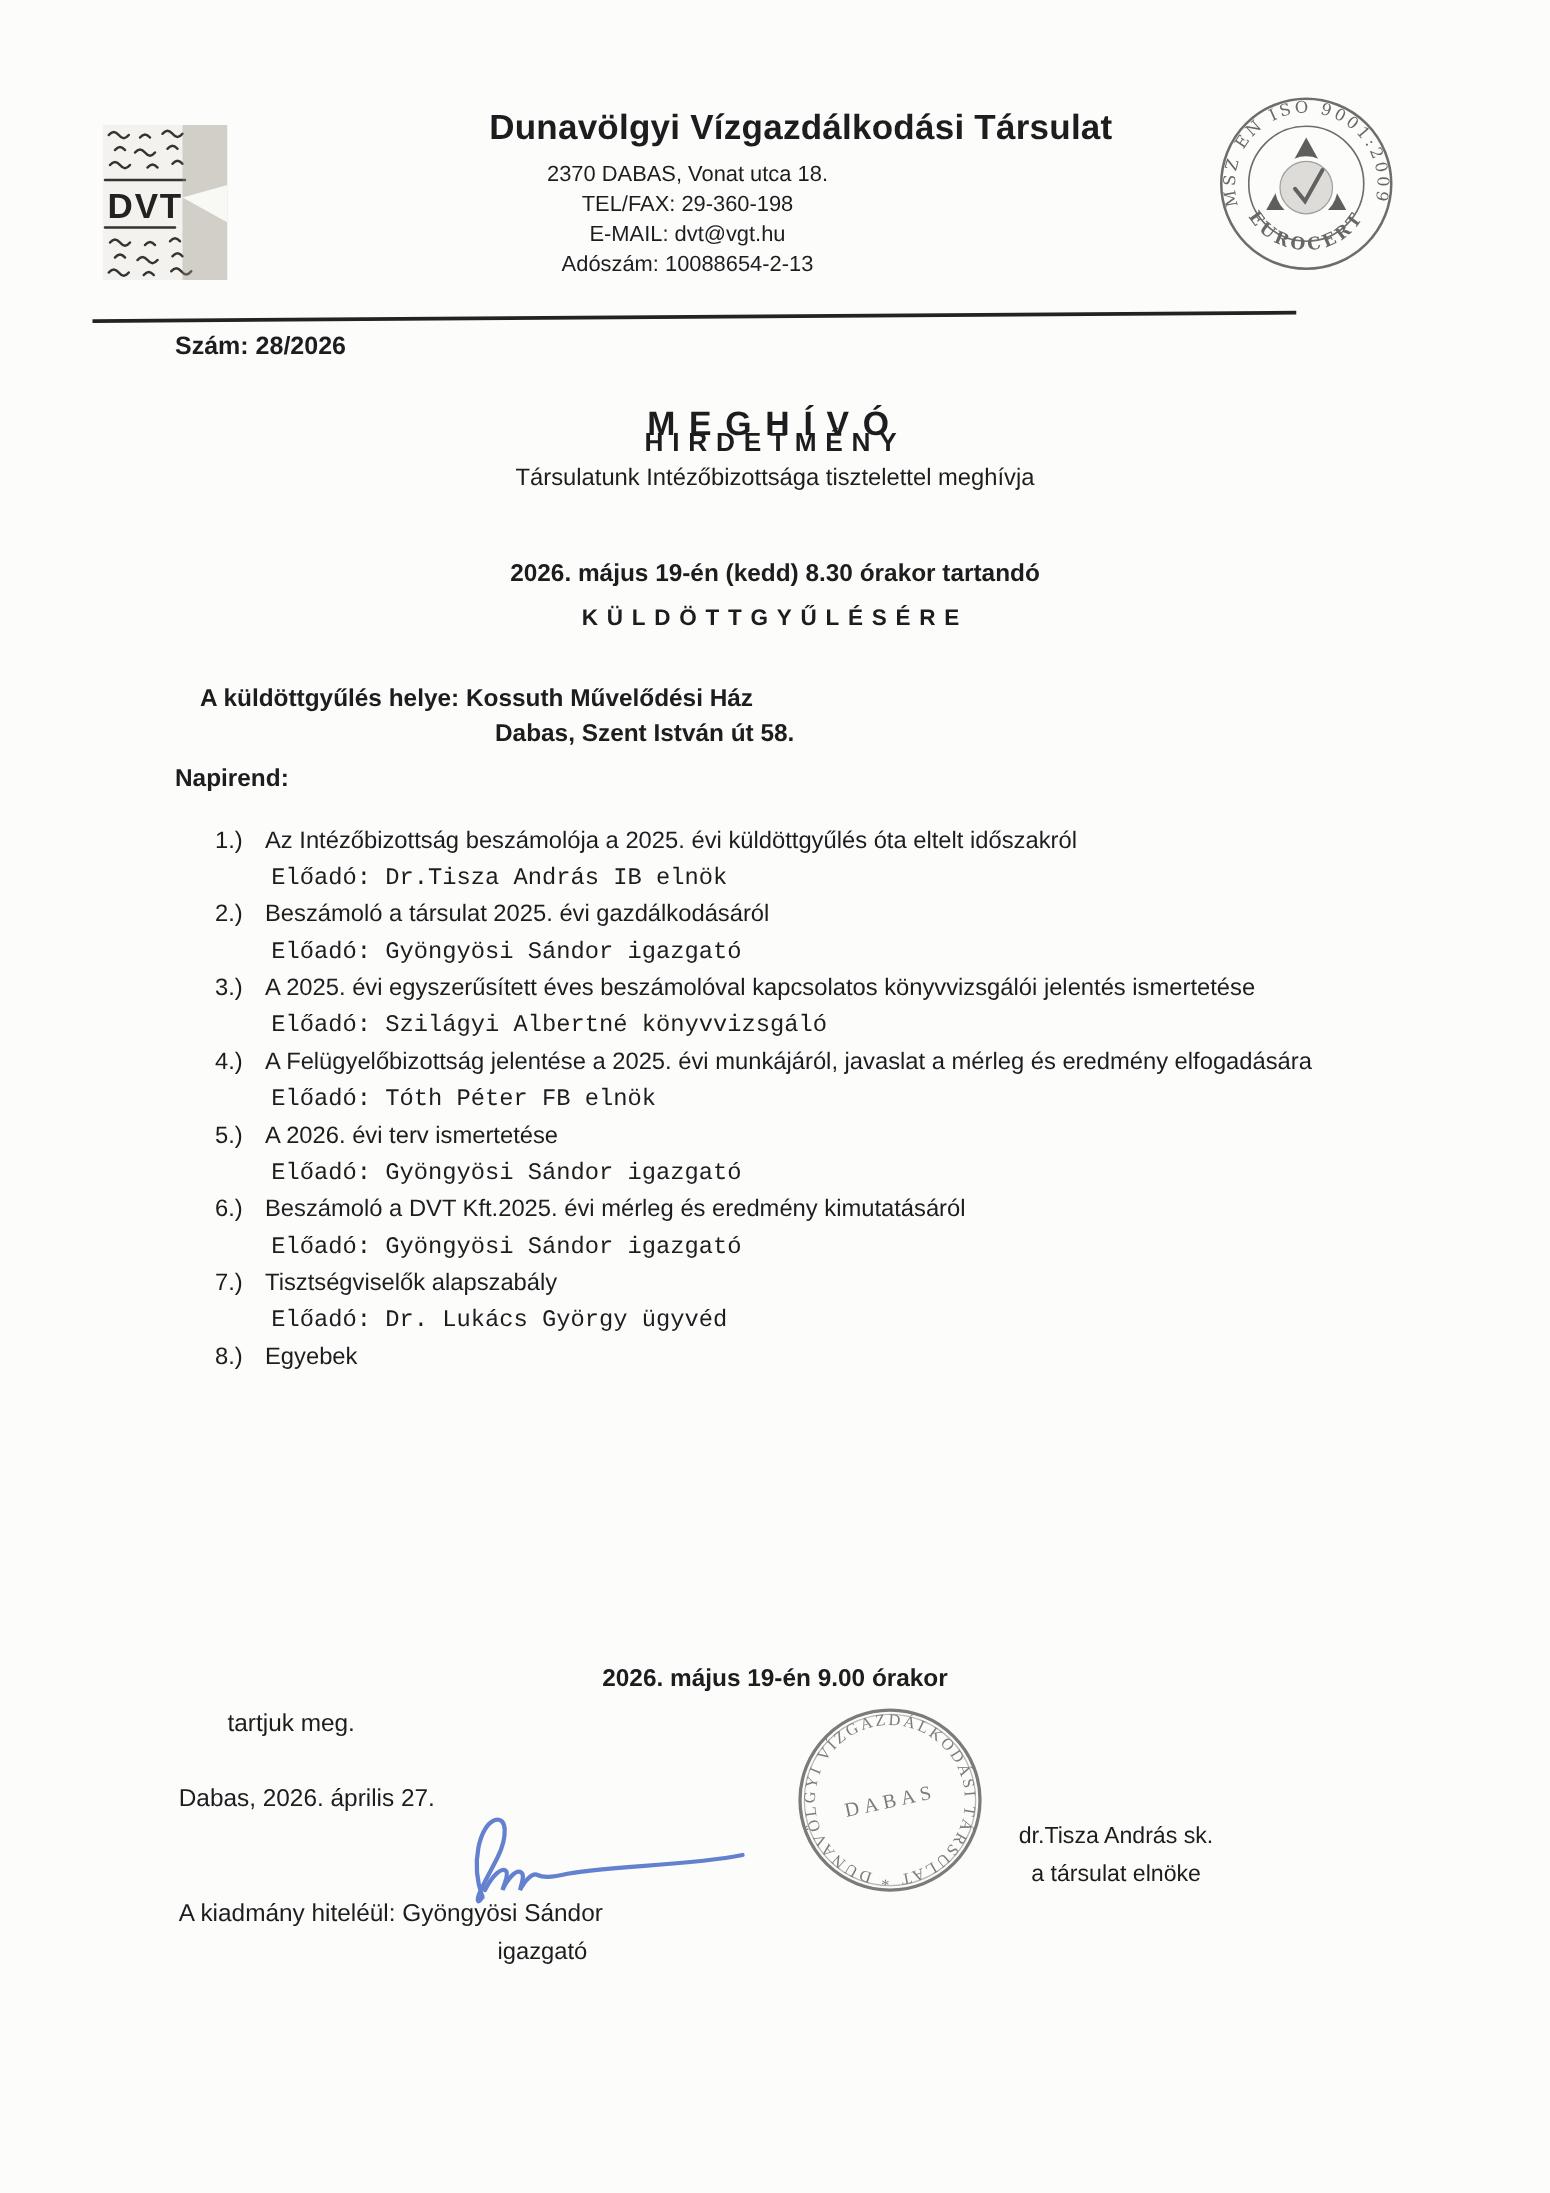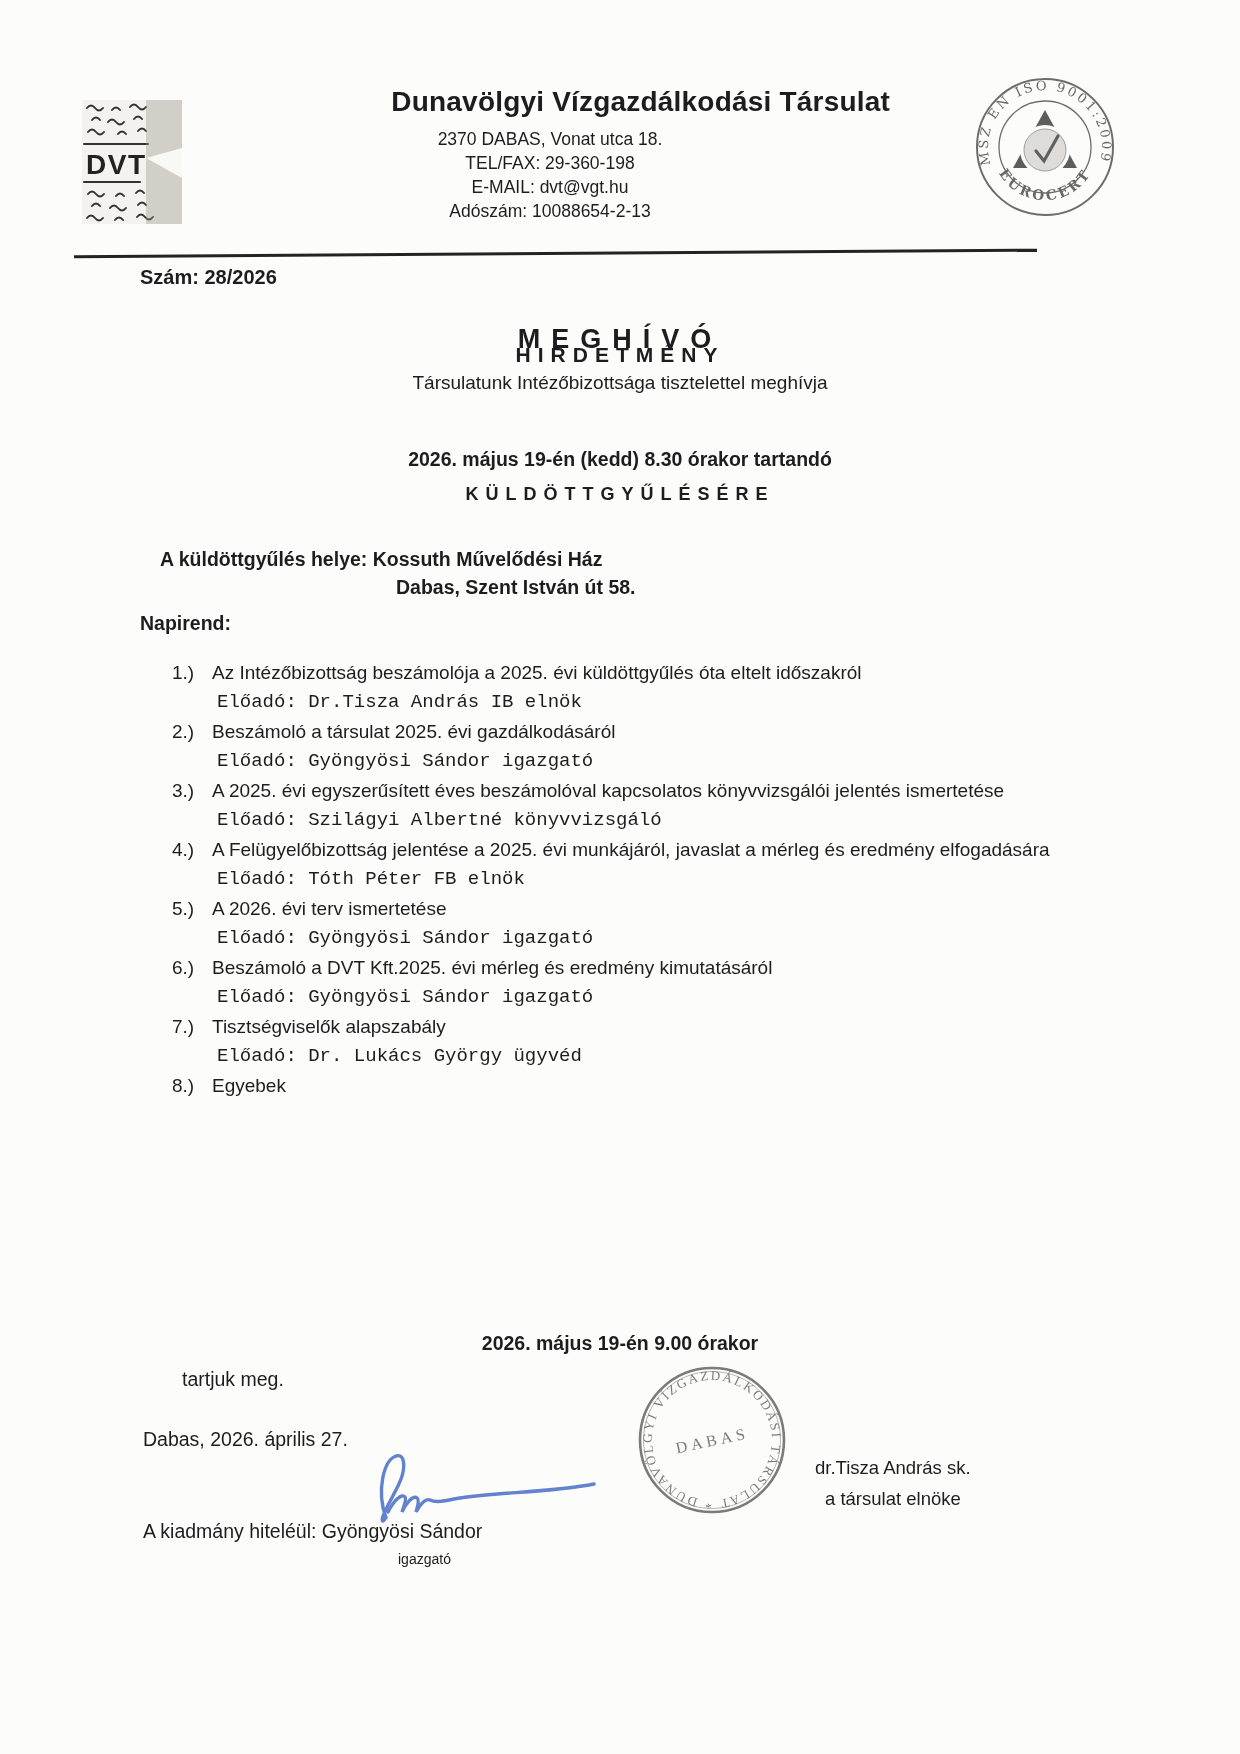--- a/index.html
+++ b/index.html
@@ -38,21 +38,21 @@
   .agenda-item .presenter{grid-column:2;padding-left:5px;font-family:Liberation Mono, monospace;}
 
   .closing{left:140px;top:1208px;width:965px;font-size:19.5px;line-height:34px;}
   .fallback-dt{top:1332px;font-size:19.5px;font-weight:700;}
   .fallback-suffix{left:143px;top:1368px;font-size:19.5px;margin-left:39px;}
   .date-place{left:143px;top:1428px;font-size:19.5px;}
 
   .signatory{left:815px;top:1452px;font-size:18.5px;line-height:31px;}
   .signatory .stitle{margin-left:10px;}
   .attestation{left:143px;top:1520px;font-size:19.5px;}
-  .attester-title{left:398px;top:1551px;font-size:14px;text-align:right;}
+  .attester-title{left:398px;top:1551px;font-size:19px;text-align:right;}
 
   .stamp-svg{left:627px;top:1355px;}
   .signature-svg{left:350px;top:1446px;}
 
   .seal-arc-text{font-family:"DejaVu Serif","Liberation Serif",serif;font-size:13px;letter-spacing:2.5px;fill:#474747;}
   .seal-bottom-text{font-family:"DejaVu Serif","Liberation Serif",serif;font-size:14px;font-weight:700;letter-spacing:3px;fill:#474747;}
   .stamp-ring-text{font-size:13px;letter-spacing:2px;fill:#4a4a4a;font-family:"Liberation Serif","DejaVu Serif",serif;}
   .stamp-center-text{font-size:16px;letter-spacing:4px;fill:#4a4a4a;font-family:"Liberation Serif","DejaVu Serif",serif;}
 </style>
 </head>

